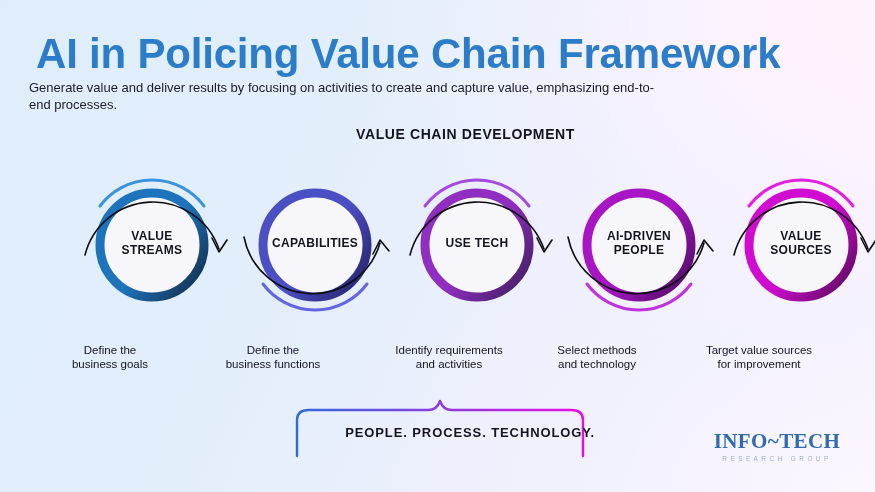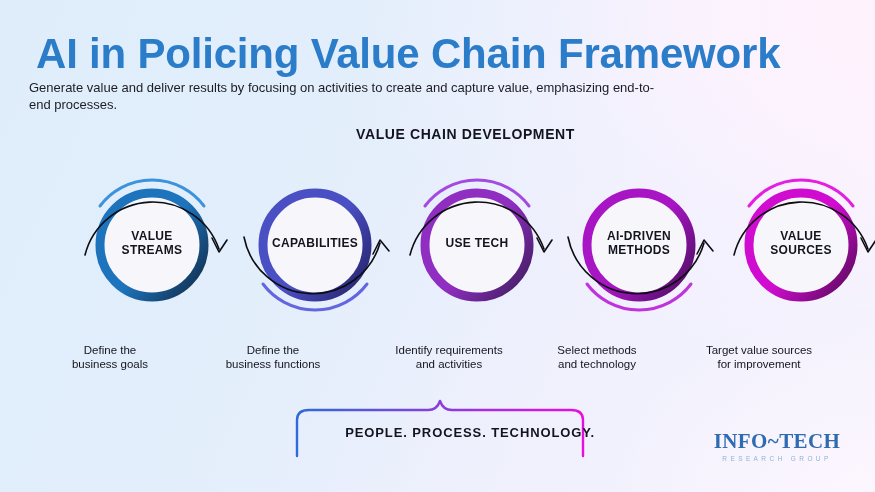--- a/index.html
+++ b/index.html
@@ -158,21 +158,21 @@
           </defs>
           <path d="M 29,121 A 65,65 0 0 0 133,121" fill="none" stroke="#c032dd" stroke-width="3" stroke-linecap="round"></path>
           <circle cx="81" cy="82" r="49" fill="#f7f7fb"></circle>
           <circle cx="81" cy="82" r="52" fill="none" stroke="url(#ringGrad3)" stroke-width="9"></circle>
           <path d="M 10,74 A 70,70 0 0 0 146,80" fill="none" stroke="#0d0d12" stroke-width="1.6" stroke-linecap="round"></path>
           <path d="M 139,91 L 146,77 L 155,88" fill="none" stroke="#0d0d12" stroke-width="1.6" stroke-linecap="round" stroke-linejoin="round"></path>
         </svg>
         <div class="label">
           <span>
             <div>AI-DRIVEN</div>
-            <div>METHODS</div>
+            <div>PEOPLE</div>
           </span>
         </div>
       </div>
       <div class="node" style="left: 680px;">
         <svg width="162" height="160" viewBox="0 0 162 160">
           <defs>
             <linearGradient id="ringGrad4" x1="0" y1="0" x2="1" y2="0.75">
               <stop offset="0%" stop-color="#cf0ccf"></stop>
               <stop offset="58%" stop-color="#cf0ccf"></stop>
               <stop offset="100%" stop-color="#6e0a70"></stop>

